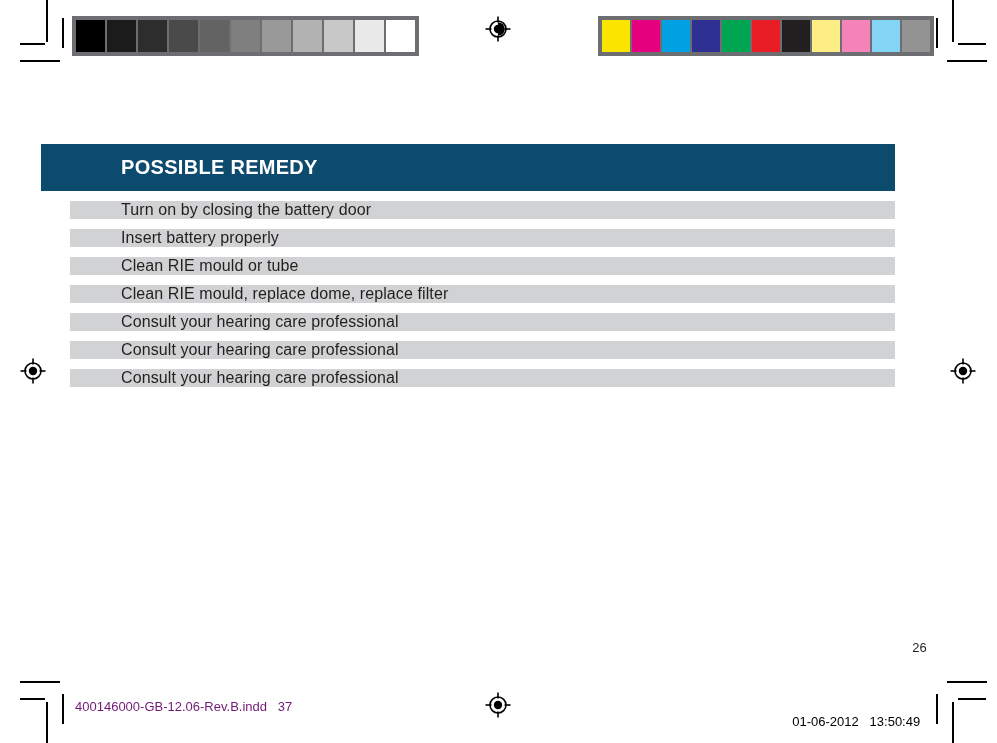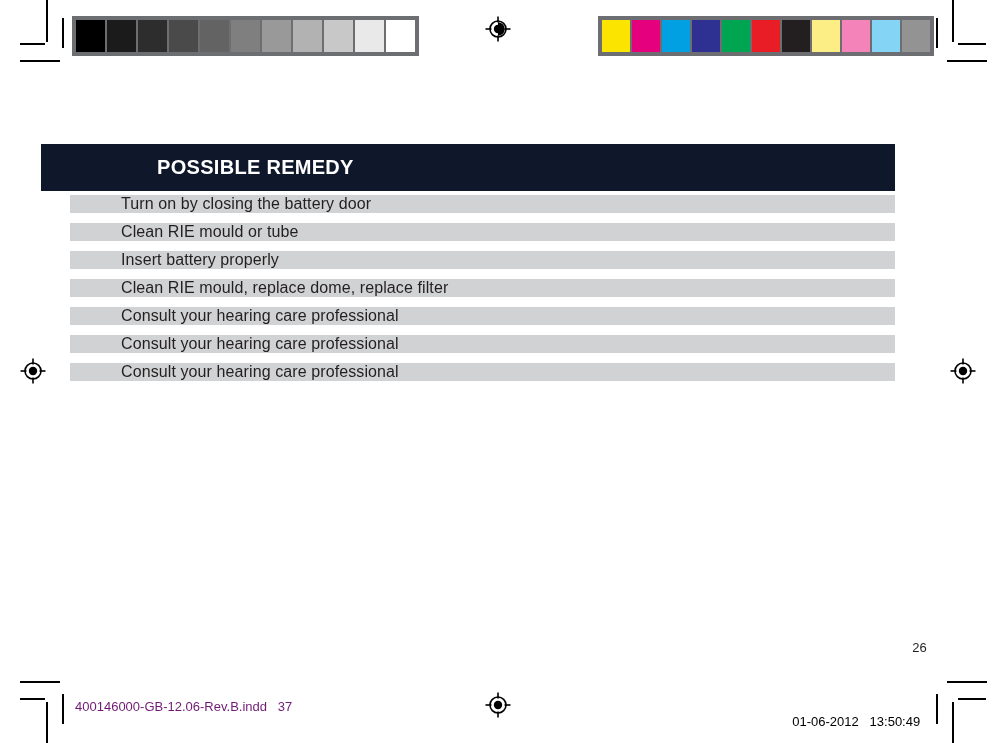--- a/index.html
+++ b/index.html
@@ -76,39 +76,38 @@
   }
 
   
   .remedy-table {
     position: absolute;
     left: 41px;
     top: 144px;
     width: 854px;
   }
   .table-header {
-    background: #0f172a;
+    background: #0c4a6e;
     height: 47px;
     display: flex;
     align-items: center;
-    padding-left: 36px;
   }
   .table-header-label {
     color: #ffffff;
     font-size: 20px;
     font-weight: bold;
     letter-spacing: 0.3px;
     margin-left: 80px;
   }
   .table-body {
     padding-top: 4px;
   }
   .table-row {
     display: flex;
-    align-items: flex-start;
+    align-items: flex-end;
     height: 24px;
     margin-bottom: 4px;
   }
   .row-marker-cell {
     width: 22px;
     background: #d1d2d3;
     flex: 0 0 22px;
   }
   .row-gap {
     width: 7px;
@@ -236,28 +235,28 @@
         <div class="row-marker-cell"></div>
         <div class="row-gap"></div>
         <div class="row-remedy-cell">
           <span class="row-remedy-text">Turn on by closing the battery door</span>
         </div>
       </div>
       <div class="table-row">
         <div class="row-marker-cell"></div>
         <div class="row-gap"></div>
         <div class="row-remedy-cell">
+          <span class="row-remedy-text">Insert battery properly</span>
+        </div>
+      </div>
+      <div class="table-row">
+        <div class="row-marker-cell"></div>
+        <div class="row-gap"></div>
+        <div class="row-remedy-cell">
           <span class="row-remedy-text">Clean RIE mould or tube</span>
-        </div>
-      </div>
-      <div class="table-row">
-        <div class="row-marker-cell"></div>
-        <div class="row-gap"></div>
-        <div class="row-remedy-cell">
-          <span class="row-remedy-text">Insert battery properly</span>
         </div>
       </div>
       <div class="table-row">
         <div class="row-marker-cell"></div>
         <div class="row-gap"></div>
         <div class="row-remedy-cell">
           <span class="row-remedy-text">Clean RIE mould, replace dome, replace filter</span>
         </div>
       </div>
       <div class="table-row">

